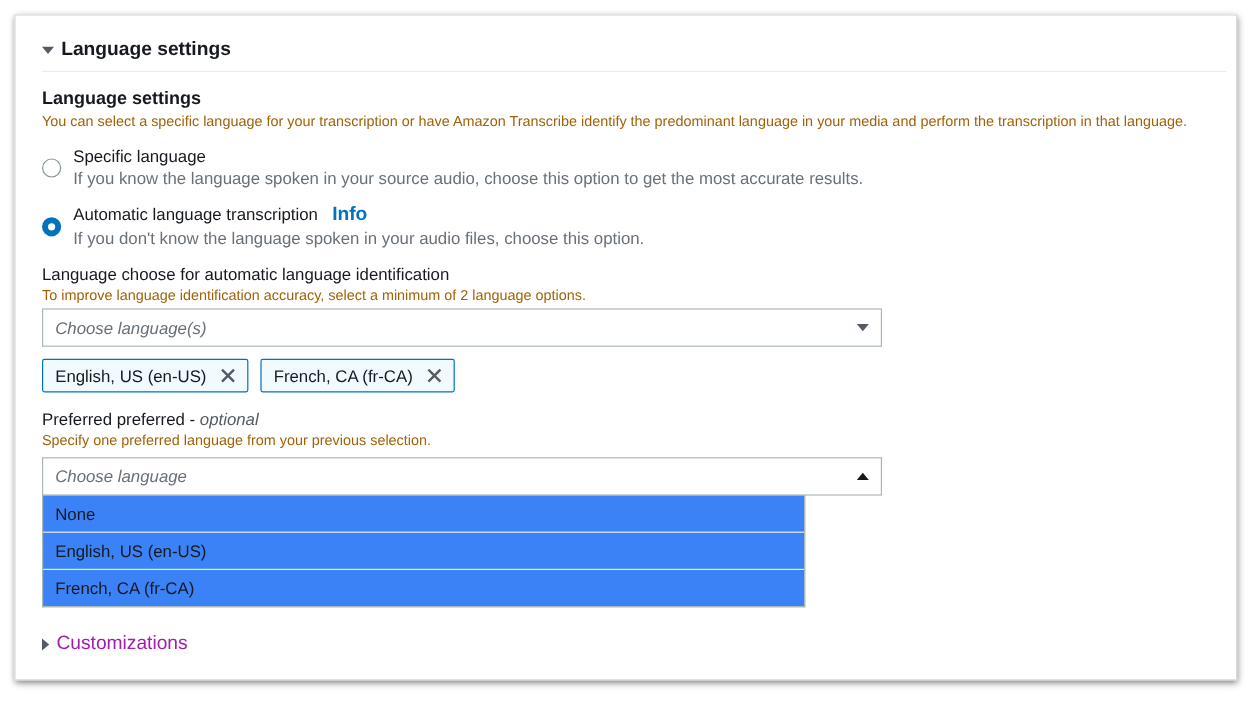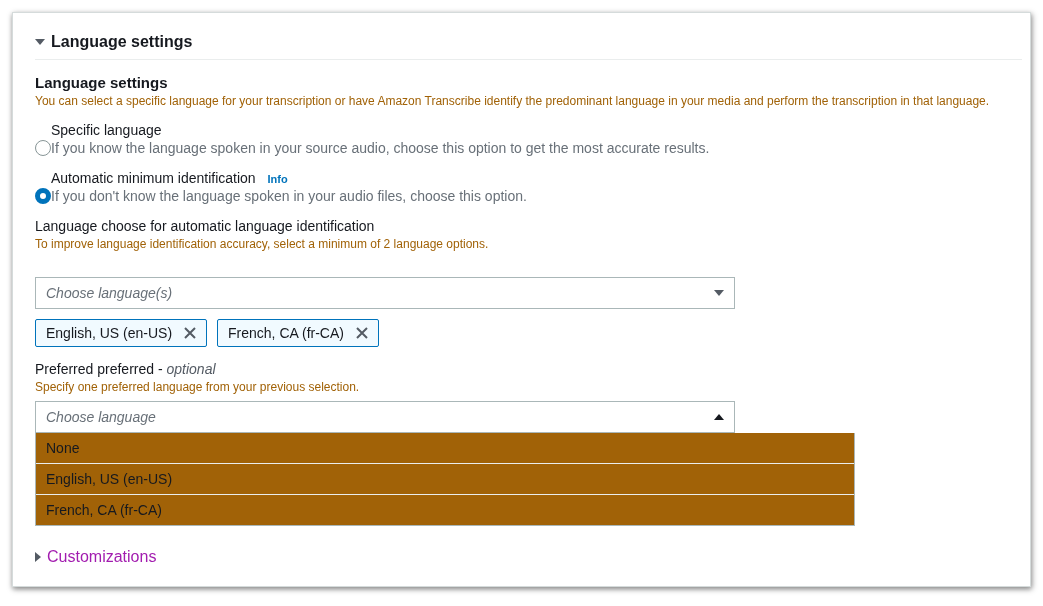--- a/index.html
+++ b/index.html
@@ -53,21 +53,22 @@
       margin-bottom: 2px;
     }
     .helper {
       font-size: 12px;
       color: #a16207;
       line-height: 1.4;
     }
     .radio-group { margin-top: 12px; }
     .radio-item {
       display: flex;
-      align-items: flex-end;
+      align-items: center;
+      gap: 10px;
       margin-bottom: 14px;
     }
     .radio-circle {
       width: 16px; height: 16px;
       border: 1px solid #879596;
       border-radius: 50%;
       margin-top: 2px;
       flex-shrink: 0;
       display: flex; align-items: center; justify-content: center;
       cursor: pointer;
@@ -80,21 +81,21 @@
       color: #16191f;
       font-weight: 400;
     }
     .radio-content .desc {
       font-size: 14px;
       color: #687078;
       margin-top: 2px;
     }
     .info-link {
       color: #0073bb;
-      font-size: 11px;
+      font-size: 16px;
       font-weight: 700;
       margin-left: 8px;
       cursor: pointer;
     }
     .field-block { margin-top: 8px; margin-bottom: 14px; }
     .field-label {
       font-size: 14px;
       font-weight: 400;
       color: #16191f;
       margin-bottom: 2px;
@@ -103,21 +104,21 @@
       font-style: italic;
       color: #545b64;
     }
     .select-box {
       border: 1px solid #aab7b8;
       height: 32px;
       display: flex;
       align-items: center;
       justify-content: space-between;
       padding: 0 10px;
-      margin-top: 24px;
+      margin-top: 2px;
       cursor: pointer;
       background: #fff;
       width: 700px;
     }
     .select-box .placeholder {
       color: #687078;
       font-style: italic;
       font-size: 14px;
     }
     .select-caret-down {
@@ -150,31 +151,31 @@
     }
     .token-close {
       cursor: pointer;
       display: inline-flex;
       align-items: center;
       justify-content: center;
       width: 16px; height: 16px;
     }
     .token-close svg { stroke: #545b64; }
     .dropdown-open {
-      width: 820px;
+      width: 636px;
       margin-top: 6px;
     }
     .dropdown-open .select-box {
       margin-top: 0;
       border-bottom: 1px solid #aab7b8;
     }
     .dropdown-list {
       border: 1px solid #aab7b8;
       border-top: none;
-      background: #a16207;
+      background: #3b82f6;
     }
     .dropdown-item {
       padding: 7px 10px;
       font-size: 14px;
       color: #16191f;
       cursor: pointer;
       border-bottom: 1px solid #eaeded;
     }
     .dropdown-item:last-child { border-bottom: none; }
     .customizations {
@@ -210,21 +211,21 @@
           <div class="radio-content">
             <div class="label">Specific language</div>
             <div class="desc">If you know the language spoken in your source audio, choose this option to get the most accurate results.</div>
           </div>
         </div>
 
         <div class="radio-item">
           <div class="radio-circle selected"></div>
           <div class="radio-content">
             <div class="label">
-              <span>Automatic minimum identification</span>
+              <span>Automatic language transcription</span>
               <span class="info-link">Info</span>
             </div>
             <div class="desc">If you don't know the language spoken in your audio files, choose this option.</div>
           </div>
         </div>
       </div>
 
       <div class="field-block">
         <div class="field-label">Language choose for automatic language identification</div>
         <div class="helper">To improve language identification accuracy, select a minimum of 2 language options.</div>

